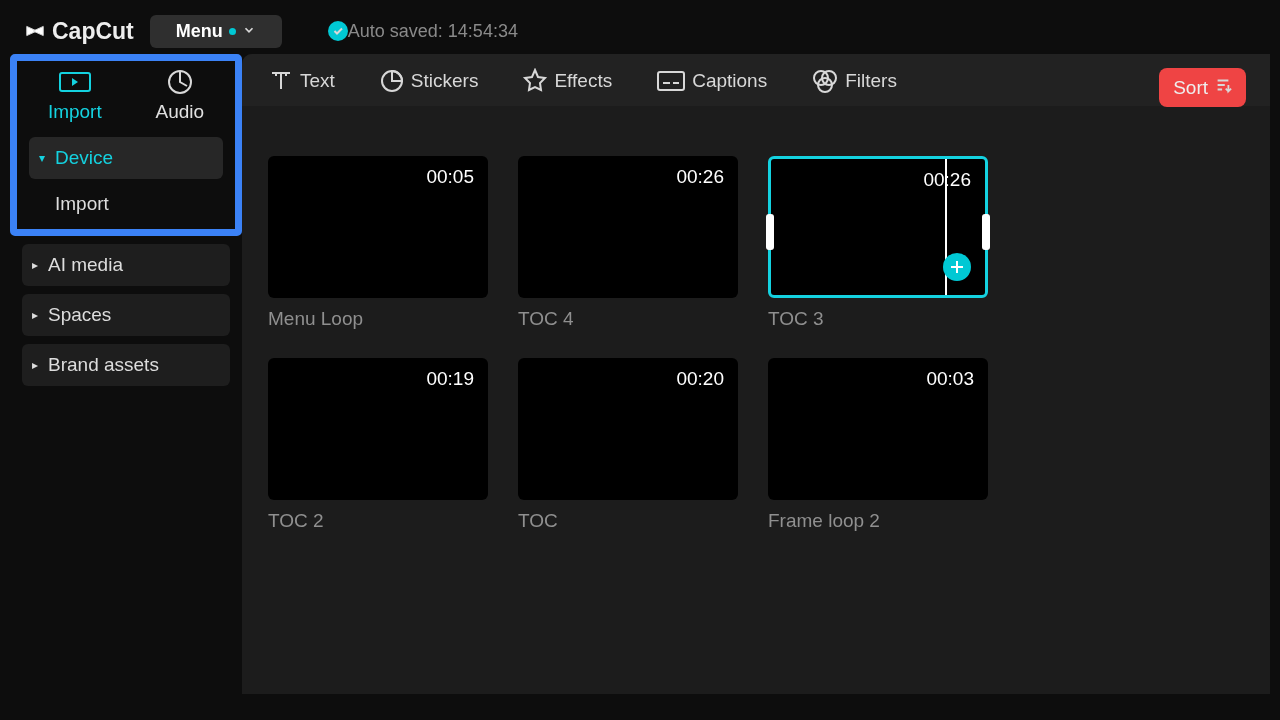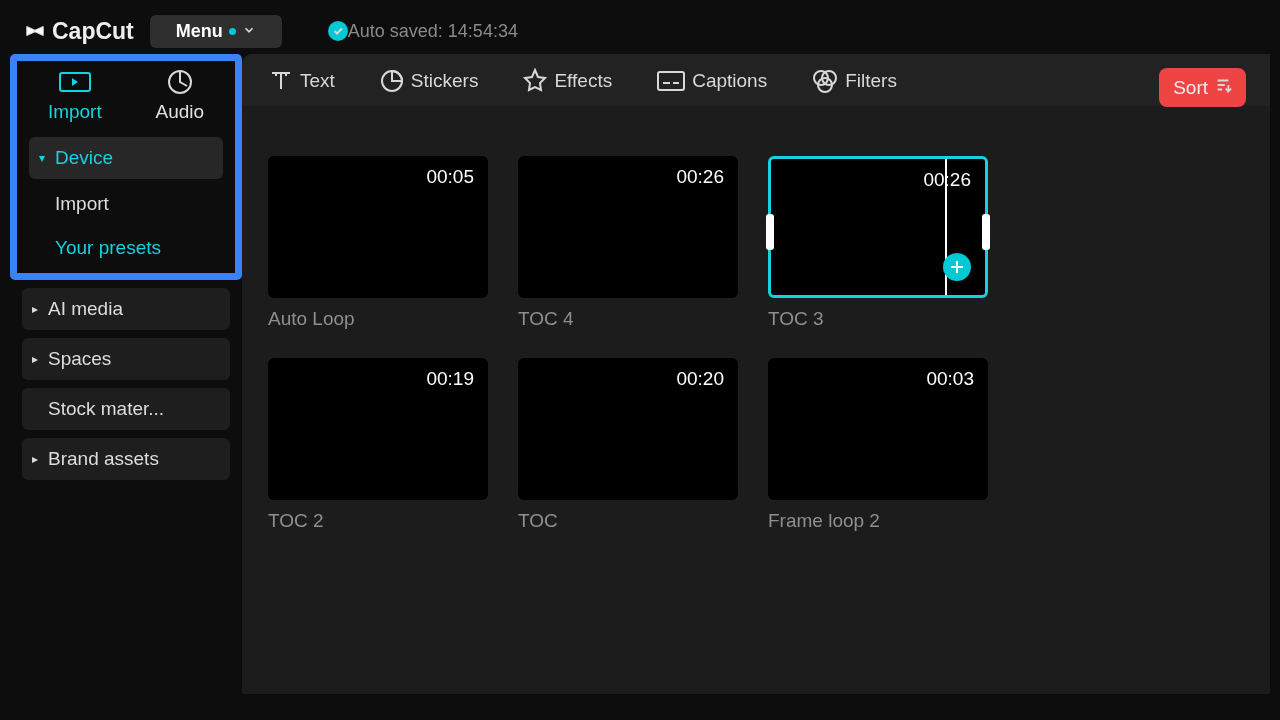--- a/index.html
+++ b/index.html
@@ -270,38 +270,31 @@
         </div>
 
         <div class="side-list">
           <div class="side-item expanded">
             <span class="caret">▾</span>
             <span>Device</span>
           </div>
           <div class="side-sub">
             <span>Import</span>
           </div>
-          <div class="side-sub active">
-            <span>Your presets</span>
-          </div>
         </div>
       </div>
 
       <div class="side-list-outer">
         <div class="side-item">
           <span class="caret">▸</span>
           <span>AI media</span>
         </div>
         <div class="side-item">
           <span class="caret">▸</span>
           <span>Spaces</span>
-        </div>
-        <div class="side-item">
-          <span class="caret" style="visibility:hidden">▸</span>
-          <span>Stock mater...</span>
         </div>
         <div class="side-item">
           <span class="caret">▸</span>
           <span>Brand assets</span>
         </div>
       </div>
     </div>
 
     <div class="main">
       <div class="sec-tabs">
@@ -360,21 +353,21 @@
               </svg>
           </span>
         </div>
 
         <div class="grid">
 
           <div class="card">
             <div class="thumb">
               <span class="dur">00:05</span>
             </div>
-            <div class="card-label">Auto Loop</div>
+            <div class="card-label">Menu Loop</div>
           </div>
 
           <div class="card">
             <div class="thumb">
               <span class="dur">00:26</span>
             </div>
             <div class="card-label">TOC 4</div>
           </div>
 
           <div class="card">

